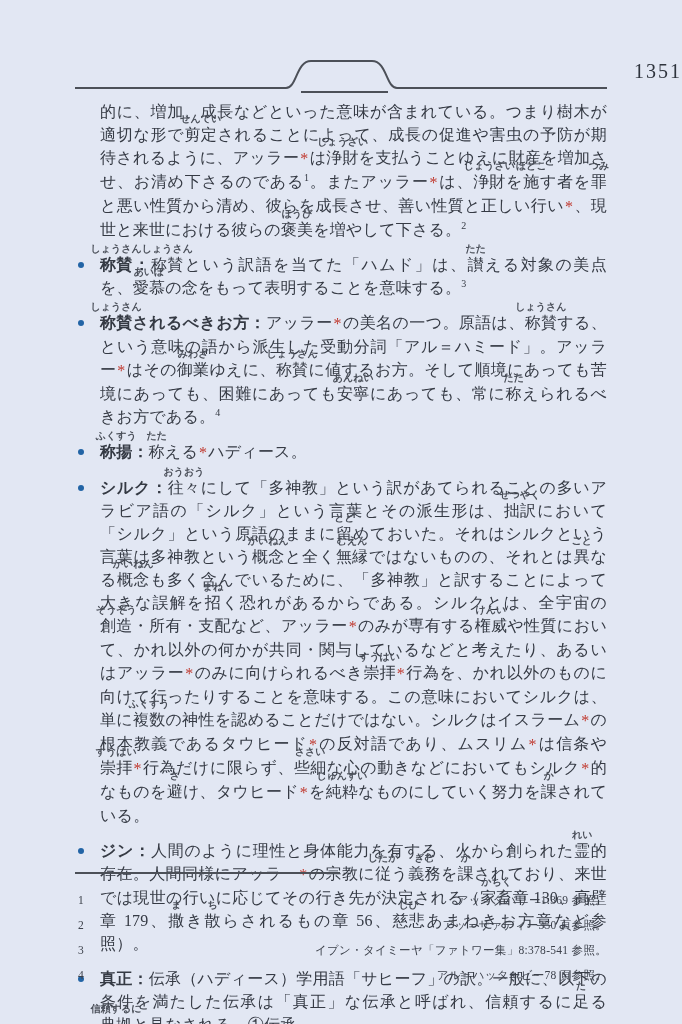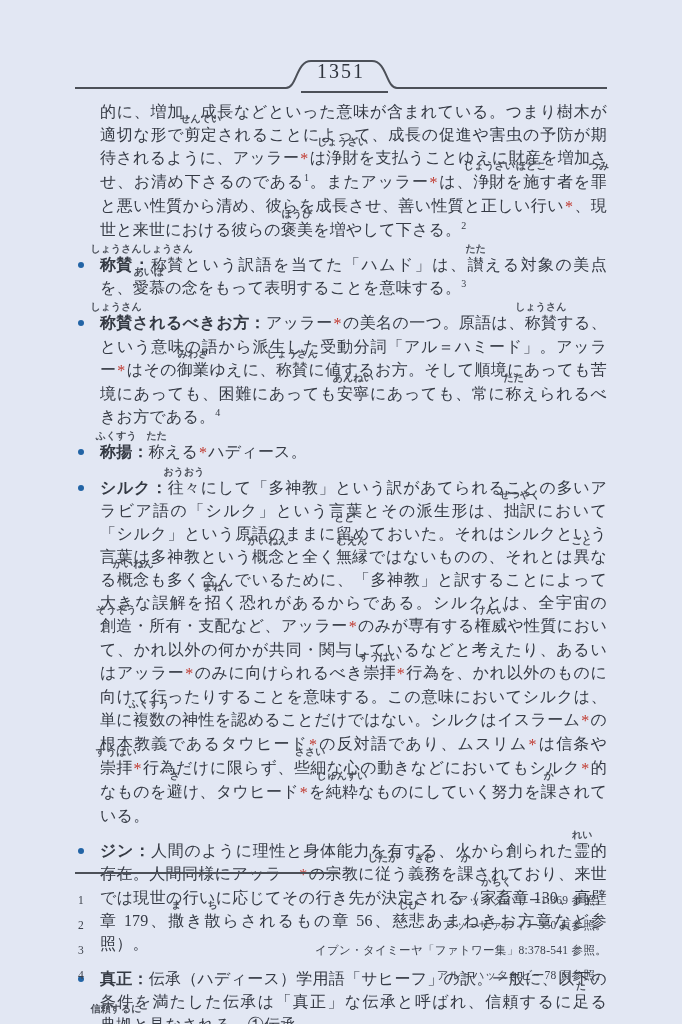--- a/index.html
+++ b/index.html
@@ -11,21 +11,21 @@
   }
   html,body{margin:0;padding:0;}
   body{background:#cdd4e6;font-family:"Liberation Serif","DejaVu Serif",serif;}
   .page{
     position:relative;width:682px;height:1024px;margin:0 auto;
     background:var(--bg);overflow:hidden;color:var(--ink);
   }
   
   .header-svg{position:absolute;top:0;left:0;}
   .page-number{
-    position:absolute;top:60px;left:0;width:682px;text-align:center;
+    position:absolute;top:60px;left:0;width:682px;text-align:right;
     font-size:20px;letter-spacing:2px;color:#2f343d;
   }
   
   .content{position:absolute;top:96px;left:75px;width:532px;}
   .para{
     margin:0;font-size:16px;line-height:23px;text-align:justify;
     letter-spacing:0.2px;
   }
   .intro{margin:4px 0 12px 25px;width:507px;}
   .entry{display:flex;margin:0 0 12px 0;}

